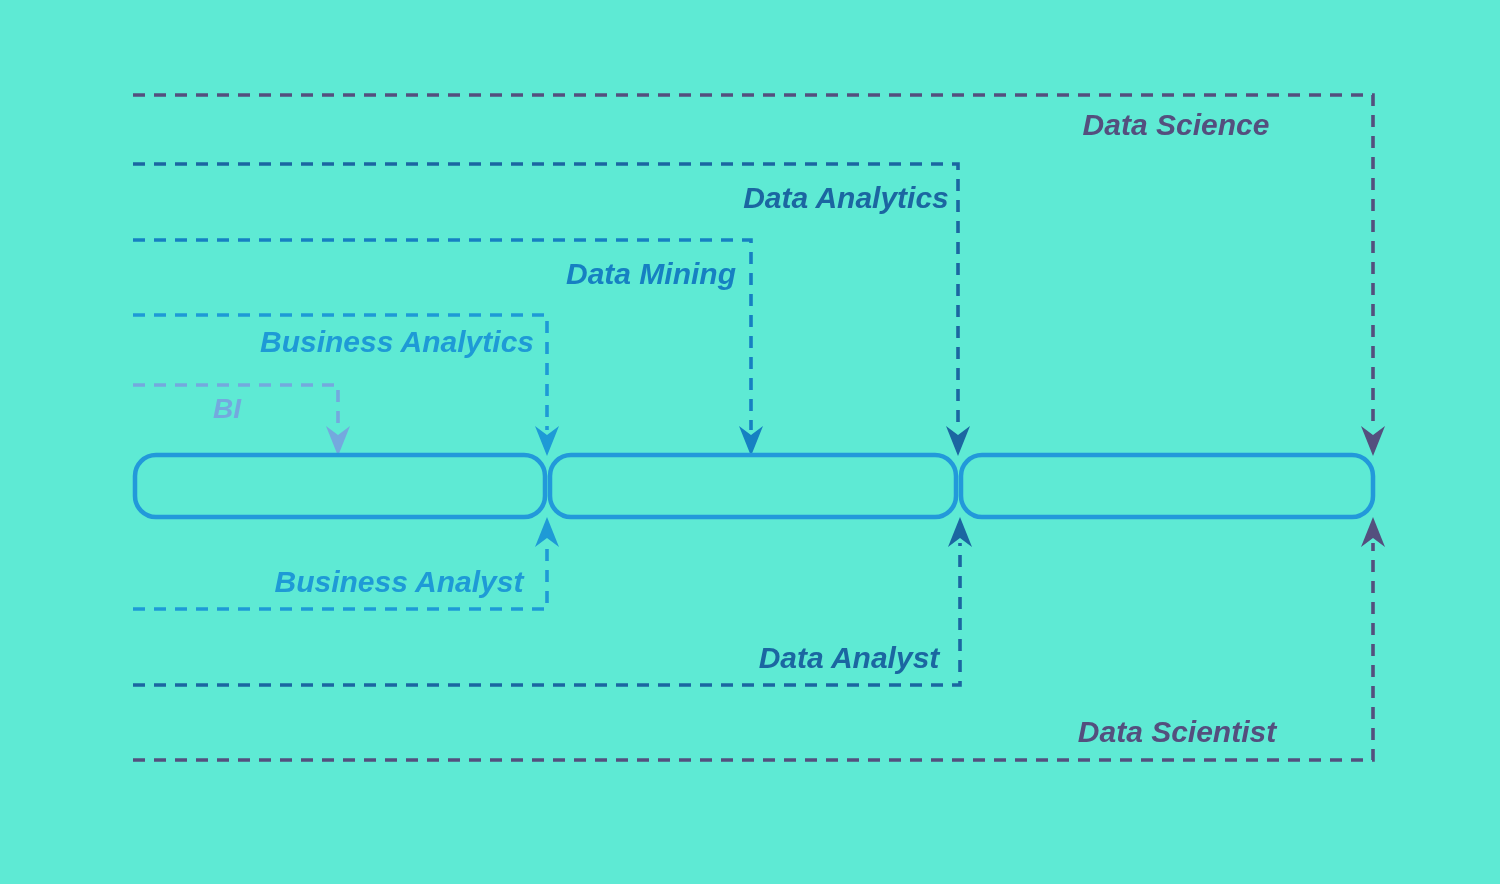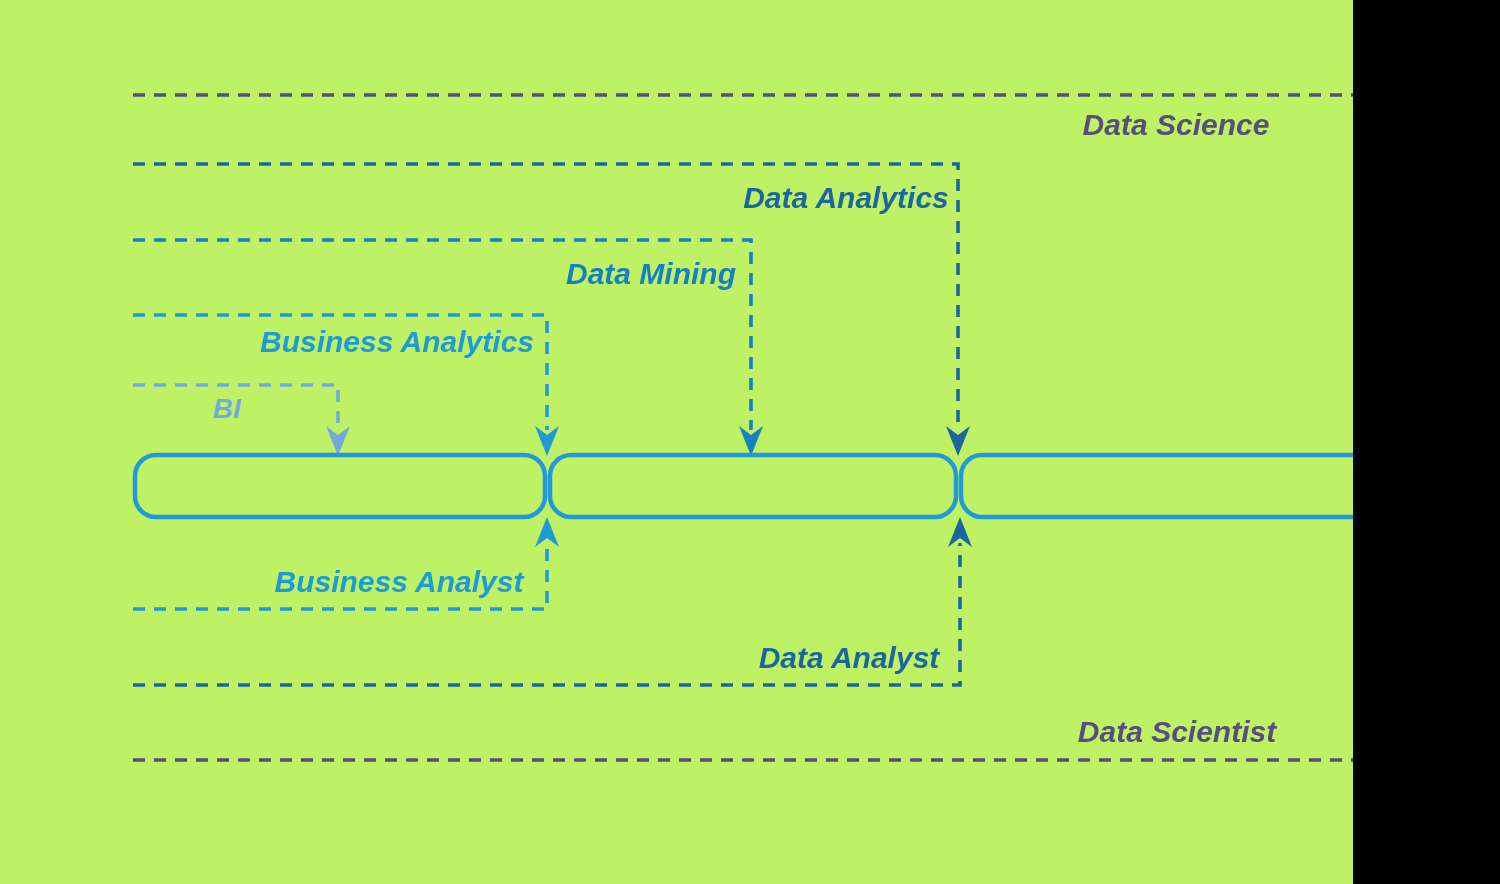--- a/index.html
+++ b/index.html
@@ -2,23 +2,23 @@
 <html><head>
 <meta charset="utf-8">
 <style>
   html, body {
     margin: 0;
     padding: 0;
     background: #000000;
   }
   .stage {
     position: relative;
-    width: 1353px;
+    width: 1500px;
     height: 884px;
-    background: #bef264;
+    background: #5eead4;
     overflow: hidden;
   }
   svg { display: block; }
   .scope-line {
     fill: none;
     stroke-width: 3.6;
     stroke-dasharray: 12 9;
     stroke-linecap: butt;
   }
   .bar {

